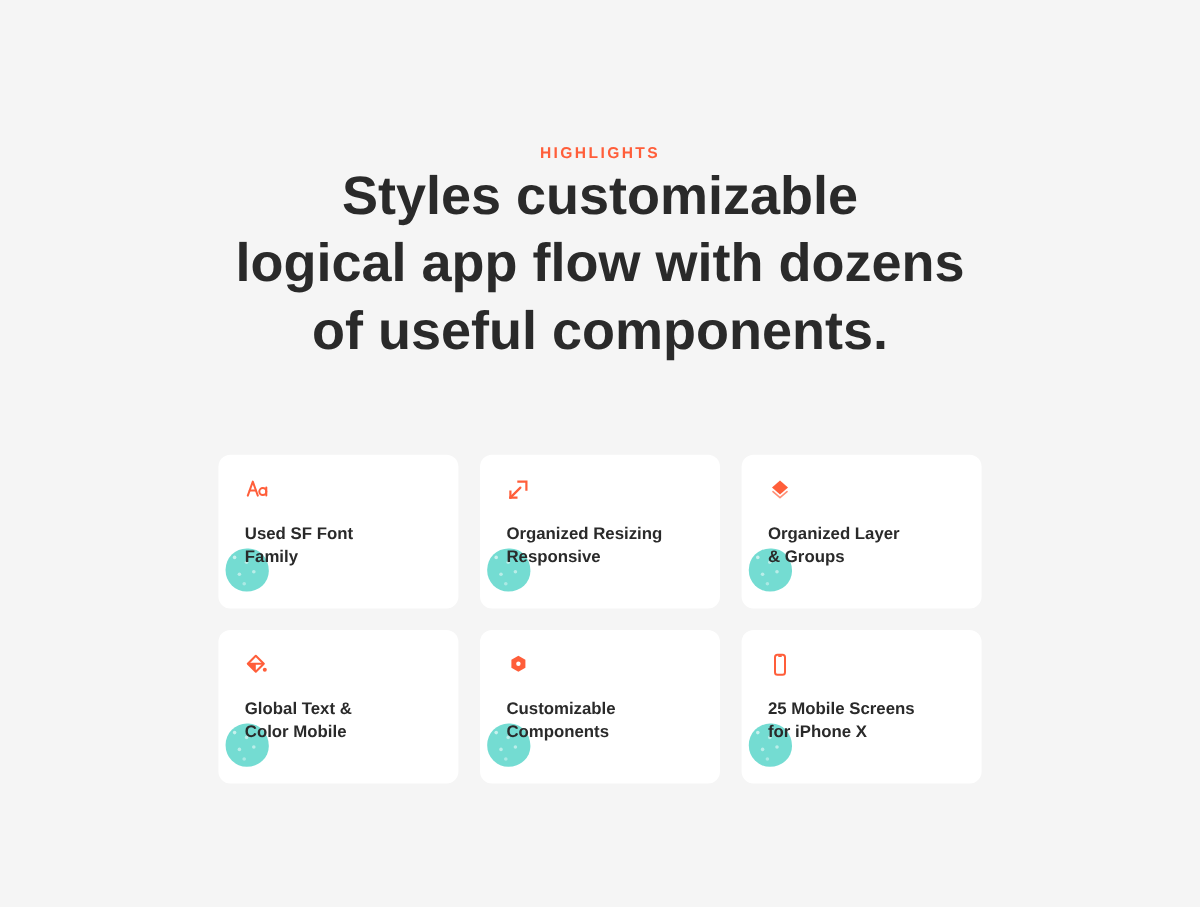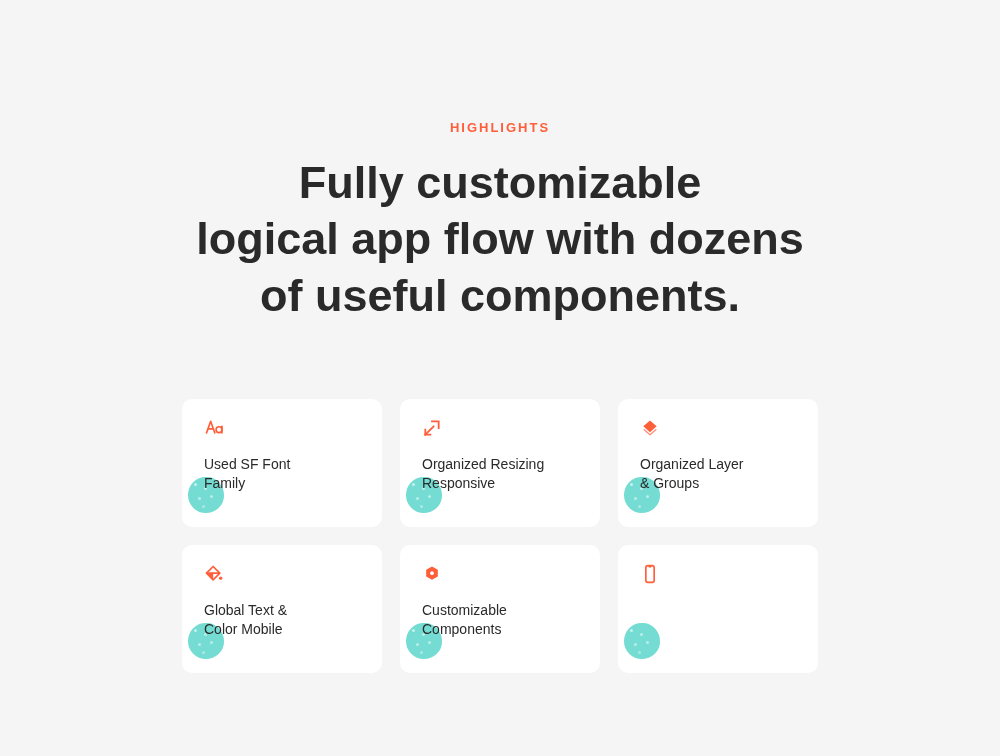--- a/index.html
+++ b/index.html
@@ -20,21 +20,20 @@
       display: flex;
       flex-direction: column;
       align-items: center;
     }
     .eyebrow {
       font-size: 13px;
       font-weight: 600;
       letter-spacing: 2px;
       color: #FF5E3A;
       text-transform: uppercase;
-      margin-bottom: 20px;
     }
     .headline {
       font-size: 45px;
       font-weight: 700;
       color: #2a2a2a;
       text-align: center;
       line-height: 1.25;
       margin-bottom: 75px;
     }
     .grid {
@@ -57,21 +56,21 @@
       display: flex;
       align-items: center;
       justify-content: flex-start;
     }
     .card-icon svg {
       width: 20px;
       height: 20px;
     }
     .card-title {
       font-size: 14px;
-      font-weight: 400;
+      font-weight: 700;
       color: #2a2a2a;
       line-height: 1.35;
       position: relative;
       z-index: 2;
     }
     .blob {
       position: absolute;
       left: 6px;
       bottom: 14px;
       width: 36px;
@@ -96,21 +95,21 @@
         16px 12px 0 0 rgba(255,255,255,0.5),
         8px 22px 0 0 rgba(255,255,255,0.4);
     }
   </style>
 </head>
 <body>
 
 <div class="container">
   <div class="eyebrow">HIGHLIGHTS</div>
   <h1 class="headline">
-    <span>Fully customizable</span><br>
+    <span>Styles customizable</span><br>
     <span>logical app flow with dozens</span><br>
     <span>of useful components.</span>
   </h1>
 
   <div class="grid">
 
     <div class="card">
       <div class="card-icon">
         <svg viewBox="0 0 24 24" fill="none">
           <path d="M3 18 L8 4 L13 18" stroke="#FF5E3A" stroke-width="2" stroke-linecap="round" stroke-linejoin="round"></path>
@@ -187,16 +186,20 @@
     </div>
 
     <div class="card">
       <div class="card-icon">
         <svg viewBox="0 0 24 24" fill="none">
           <rect x="7" y="2" width="10" height="20" rx="2.5" stroke="#FF5E3A" stroke-width="2"></rect>
           <rect x="10" y="2.5" width="4" height="1.6" rx="0.8" fill="#FF5E3A"></rect>
         </svg>
       </div>
       <div class="blob"></div>
+      <div class="card-title">
+        <span>25 Mobile Screens</span><br>
+        <span>for iPhone X</span>
+      </div>
     </div>
 
   </div>
 </div>
 
 </body></html>

